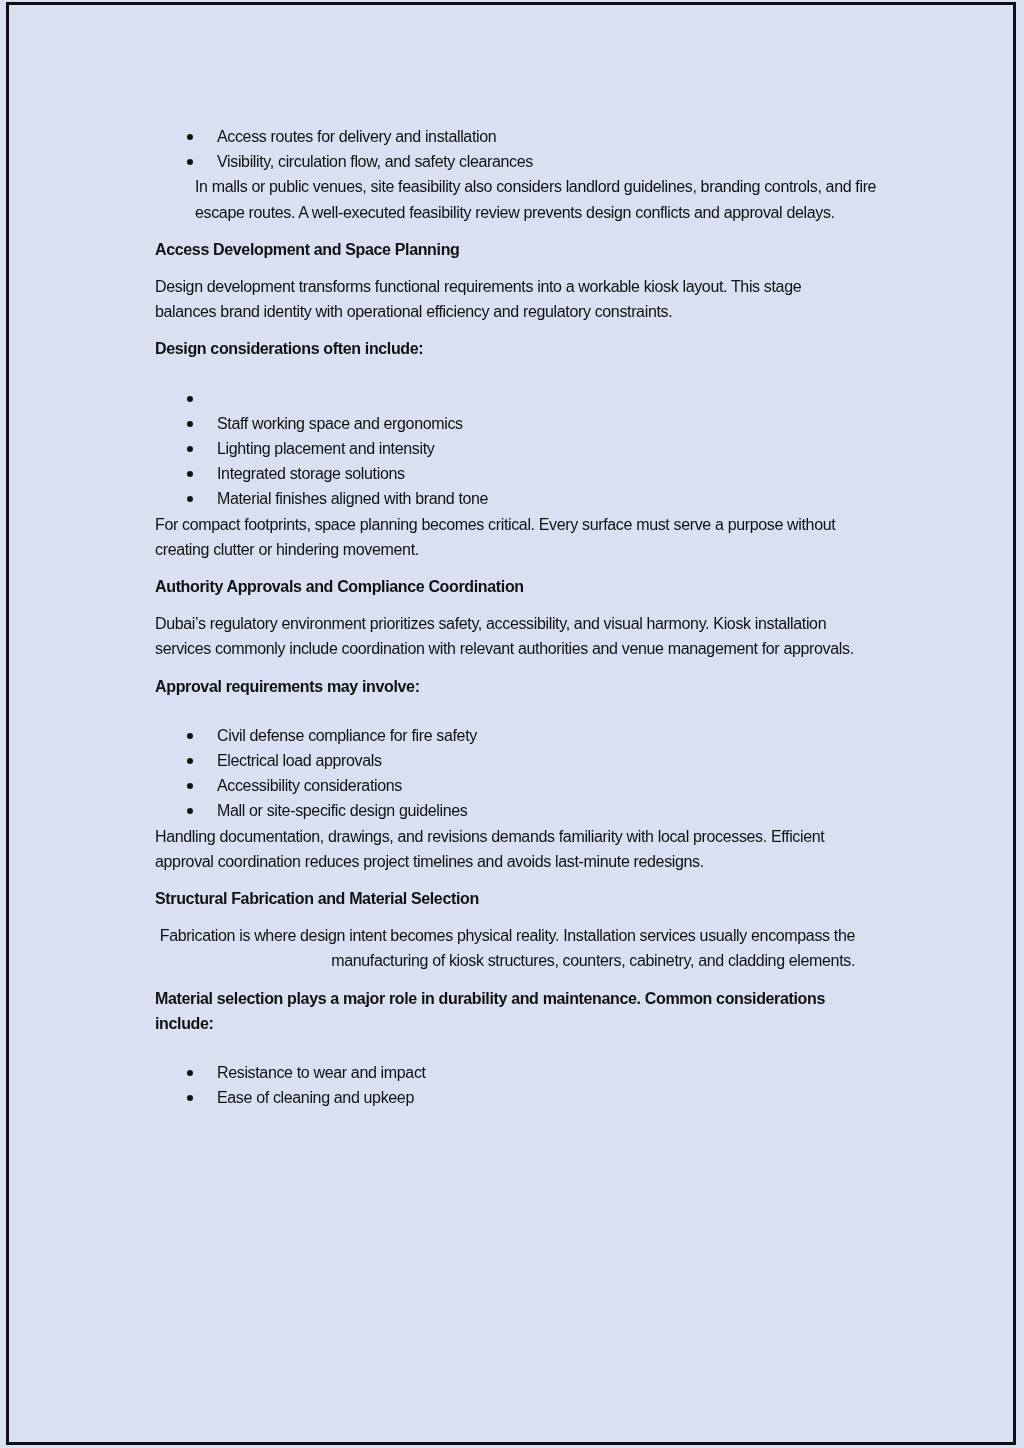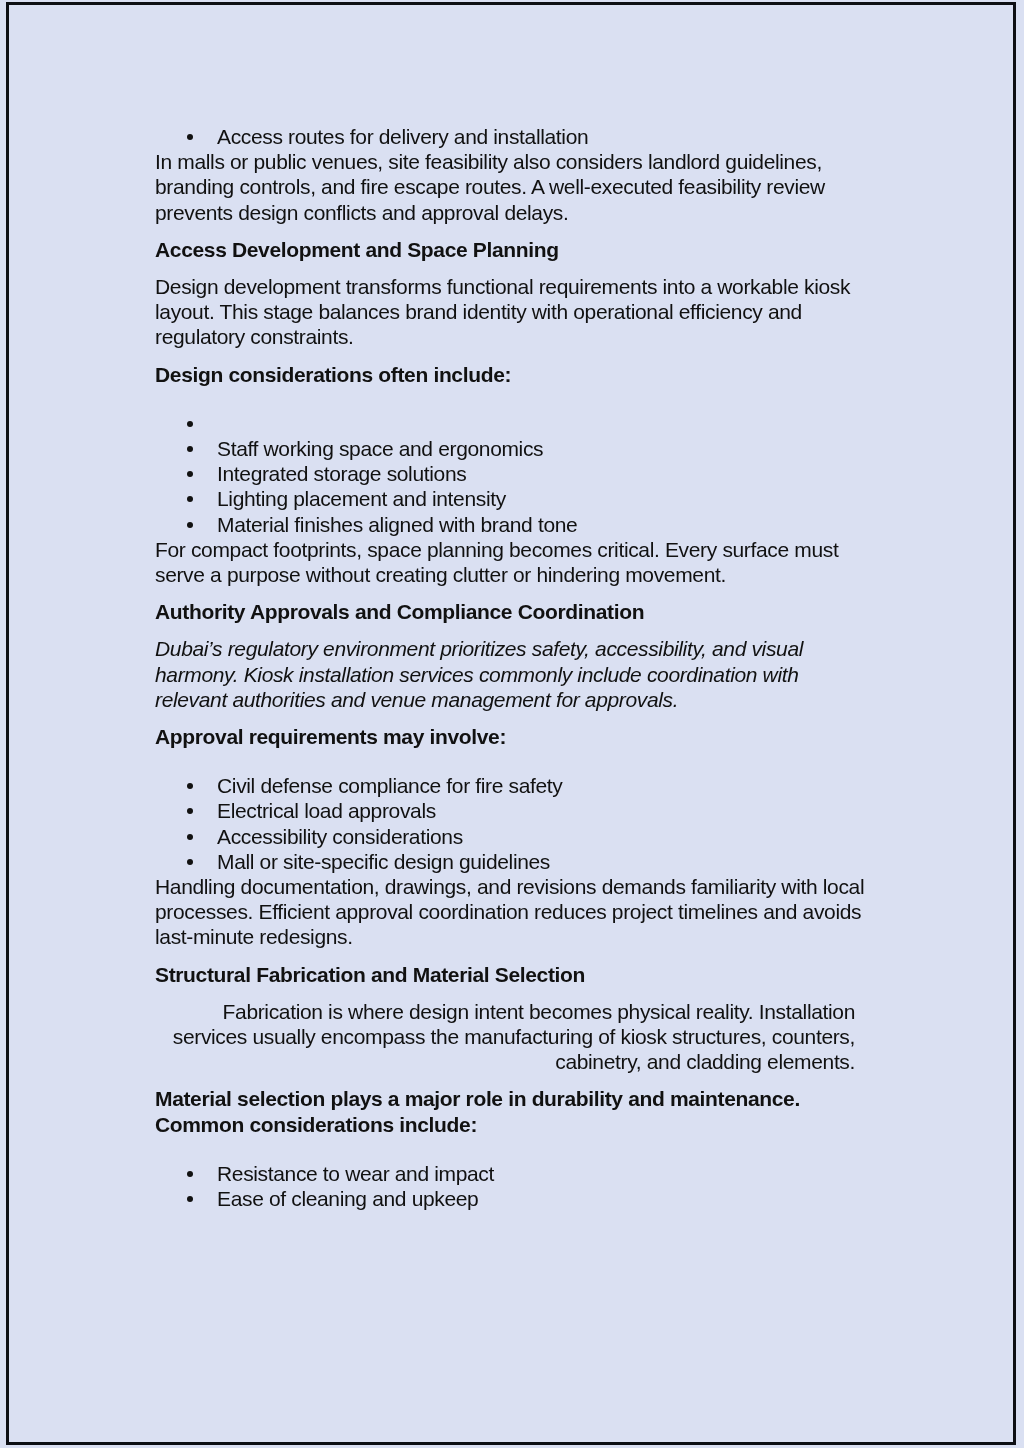--- a/index.html
+++ b/index.html
@@ -15,21 +15,21 @@
     position: absolute;
     left: 6px; top: 2px;
     width: 1004px; height: 1437px;
     border: 3px solid #0d0f14;
     background: #dae0f2;
   }
   .content {
     position: absolute;
     left: 155px; top: 124px;
     width: 712px;
-    font-size: 21px;
+    font-size: 16px;
     line-height: 25.2px;
     letter-spacing: -0.35px;
   }
   .content p { margin: 0; }
   ul.bullets {
     list-style: none;
     margin: 0; padding: 0;
   }
   ul.bullets li {
     position: relative;
@@ -54,40 +54,41 @@
 </style>
 </head>
 <body>
 
 <div class="page-frame"></div>
 
 <div class="content">
 
   <ul class="bullets">
     <li><span class="dot"></span><span>Access routes for delivery and installation</span></li>
+    <li><span class="dot"></span><span>Visibility, circulation flow, and safety clearances</span></li>
   </ul>
 
-  <p class="gap-list-after" style="width:712px;">In malls or public venues, site feasibility also considers landlord guidelines, branding controls, and fire escape routes. A well-executed feasibility review prevents design conflicts and approval delays.</p>
+  <p class="gap-list-after" style="width:712px;margin-left:40px;">In malls or public venues, site feasibility also considers landlord guidelines, branding controls, and fire escape routes. A well-executed feasibility review prevents design conflicts and approval delays.</p>
 
   <p class="heading">Access Development and Space Planning</p>
   <p class="after-heading" style="width:705px;">Design development transforms functional requirements into a workable kiosk layout. This stage balances brand identity with operational efficiency and regulatory constraints.</p>
   <p class="heading">Design considerations often include:</p>
 
   <ul class="bullets list-after-heading">
     <li><span class="dot"></span></li>
     <li><span class="dot"></span><span>Staff working space and ergonomics</span></li>
+    <li><span class="dot"></span><span>Lighting placement and intensity</span></li>
     <li><span class="dot"></span><span>Integrated storage solutions</span></li>
-    <li><span class="dot"></span><span>Lighting placement and intensity</span></li>
     <li><span class="dot"></span><span>Material finishes aligned with brand tone</span></li>
   </ul>
 
   <p class="gap-list-after" style="width:712px;">For compact footprints, space planning becomes critical. Every surface must serve a purpose without creating clutter or hindering movement.</p>
 
   <p class="heading">Authority Approvals and Compliance Coordination</p>
-  <p class="after-heading" style="width:712px;font-style:italic;">Dubai’s regulatory environment prioritizes safety, accessibility, and visual harmony. Kiosk installation services commonly include coordination with relevant authorities and venue management for approvals.</p>
+  <p class="after-heading" style="width:712px;">Dubai’s regulatory environment prioritizes safety, accessibility, and visual harmony. Kiosk installation services commonly include coordination with relevant authorities and venue management for approvals.</p>
   <p class="heading">Approval requirements may involve:</p>
 
   <ul class="bullets list-after-heading">
     <li><span class="dot"></span><span>Civil defense compliance for fire safety</span></li>
     <li><span class="dot"></span><span>Electrical load approvals</span></li>
     <li><span class="dot"></span><span>Accessibility considerations</span></li>
     <li><span class="dot"></span><span>Mall or site-specific design guidelines</span></li>
   </ul>
 
   <p class="gap-list-after" style="width:712px;">Handling documentation, drawings, and revisions demands familiarity with local processes. Efficient approval coordination reduces project timelines and avoids last-minute redesigns.</p>

